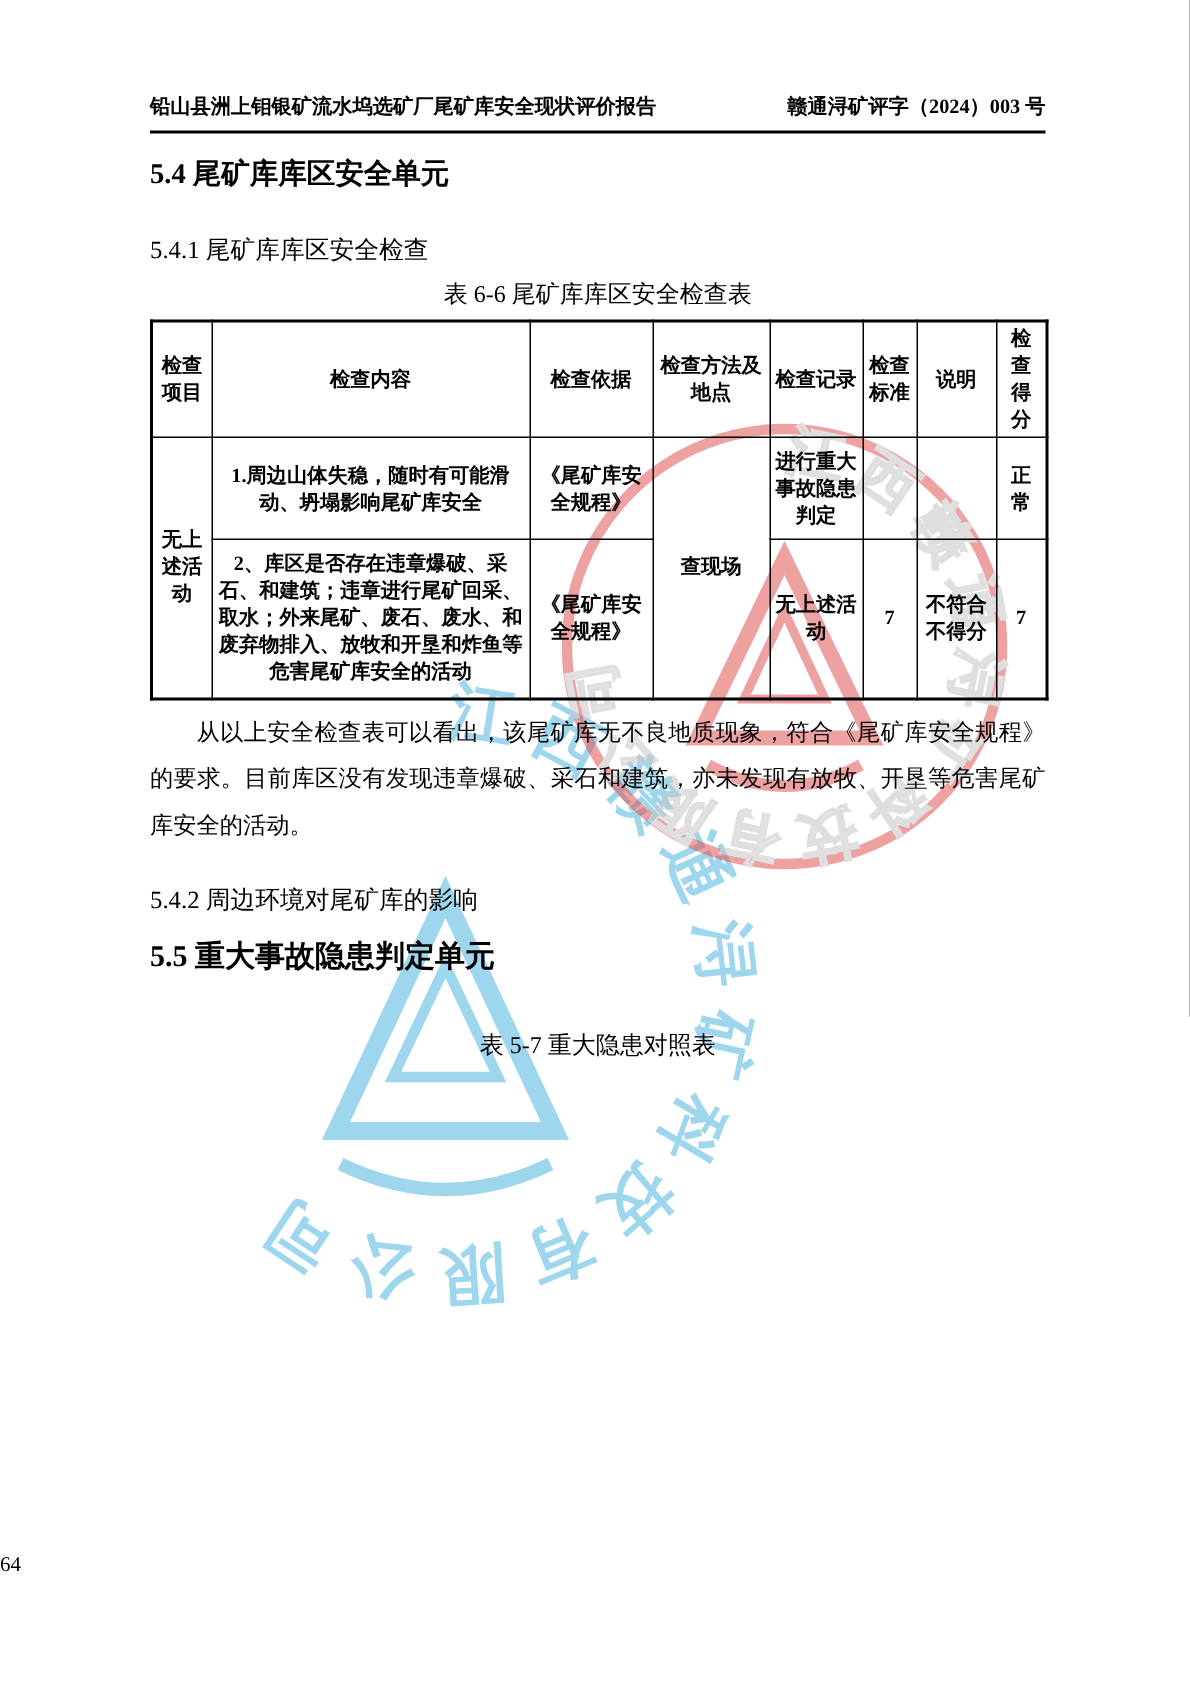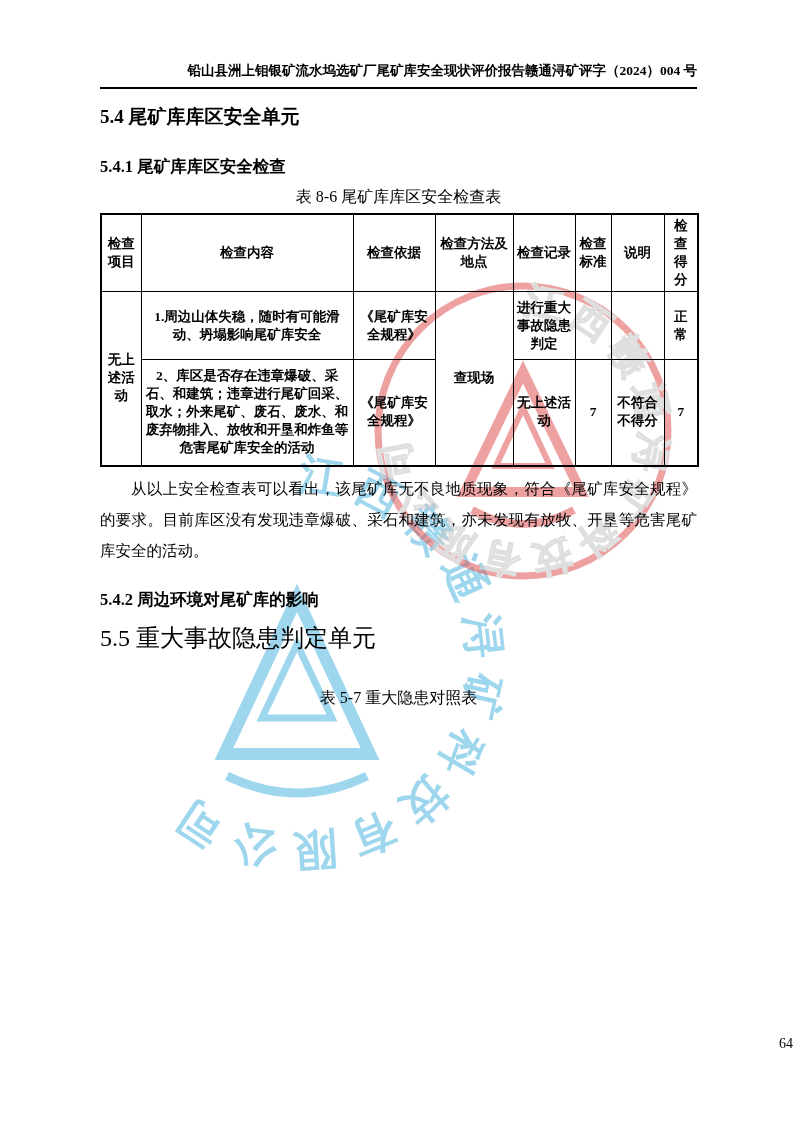--- a/index.html
+++ b/index.html
@@ -3,43 +3,43 @@
 <meta charset="utf-8">
 <style>
   html,body{margin:0;padding:0;background:#888;}
   .page{
     position:relative;width:793px;height:1122px;margin:0 auto;background:#ffffff;
     font-family:"Liberation Serif","DejaVu Serif",serif;color:#000;overflow:hidden;
   }
   
   .hdr{
     position:absolute;left:100px;right:96px;top:62px;display:flex;
-    justify-content:flex-end;align-items:flex-end;font-size:13.5px;font-weight:bold;z-index:2;
+    justify-content:space-between;align-items:flex-end;font-size:13.5px;font-weight:bold;z-index:2;
   }
   .hdr-rule{position:absolute;left:100px;right:96px;top:87px;height:2px;background:#000;z-index:2;}
   
   .content{position:absolute;left:100px;top:100px;width:597px;z-index:2;}
   .h-major{font-size:19px;font-weight:bold;margin:4px 0 25px;line-height:26px;}
-  .h-major2{font-size:24px;font-weight:normal;margin:12px 0 10px;line-height:28px;}
-  .h-minor{font-size:16.5px;font-weight:bold;margin:2px 0 6px;line-height:24px;}
+  .h-major2{font-size:20px;font-weight:bold;margin:12px 0 10px;line-height:28px;}
+  .h-minor{font-size:16.5px;font-weight:normal;margin:2px 0 6px;line-height:24px;}
   p.body{font-size:15.5px;line-height:31px;text-align:justify;text-indent:2em;margin:0 0 2px;}
   .tbl-caption{font-size:16px;text-align:center;margin:4px 0 4px;line-height:24px;}
   .tbl7-caption{font-size:16px;text-align:center;margin:34px 0 0;line-height:24px;}
   
   table.check{width:100%;border-collapse:collapse;table-layout:fixed;border:2px solid #000;margin:0 0 6px;}
   table.check th,table.check td{
     border:1px solid #000;padding:2px 3px;font-size:13.5px;font-weight:bold;
     vertical-align:middle;text-align:center;line-height:18px;word-break:break-all;
   }
   table.check tr.hrow{height:40px;}
   table.check tr.r1{height:68px;}
   table.check tr.r2{height:106px;}
   td.tleft{text-align:left;}
   
-  .page-num{position:absolute;left:0;right:0;top:1036px;text-align:right;font-size:14px;z-index:2;margin-left:12px;}
+  .page-num{position:absolute;left:0;right:0;top:1036px;text-align:left;font-size:14px;z-index:2;}
   
   .wm{position:absolute;z-index:1;pointer-events:none;}
 </style>
 </head>
 <body>
 
 <div class="page">
 
   <svg class="wm" width="430" height="430" viewBox="0 0 430 430" style="left:82px;top:448px;opacity:0.45;" xmlns="http://www.w3.org/2000/svg" xmlns:xlink="http://www.w3.org/1999/xlink">
     <defs>
@@ -65,31 +65,31 @@
     </text>
     <g>
       <path d="M155 96 L213 216 L97 216 Z" fill="none" stroke="#e05555" stroke-width="10"></path>
       <path d="M155 132 L182 190 L128 190 Z" fill="none" stroke="#e05555" stroke-width="6"></path>
       <path d="M104 234 Q155 262 206 234" fill="none" stroke="#e05555" stroke-width="8"></path>
     </g>
   </svg>
 
   <div class="hdr">
     <span>铅山县洲上钼银矿流水坞选矿厂尾矿库安全现状评价报告</span>
-    <span>赣通浔矿评字（2024）004 号</span>
+    <span>赣通浔矿评字（2024）003 号</span>
   </div>
   <div class="hdr-rule"></div>
 
   <div class="content">
 
     <div class="h-major">5.4 尾矿库库区安全单元</div>
 
     <div class="h-minor">5.4.1 尾矿库库区安全检查</div>
 
-    <div class="tbl-caption">表 8-6 尾矿库库区安全检查表</div>
+    <div class="tbl-caption">表 6-6 尾矿库库区安全检查表</div>
 
     <table class="check">
       <colgroup>
         <col style="width:40px">
           <col style="width:212px">
           <col style="width:82px">
           <col style="width:78px">
         <col style="width:62px">
           <col style="width:36px">
           <col style="width:53px">

